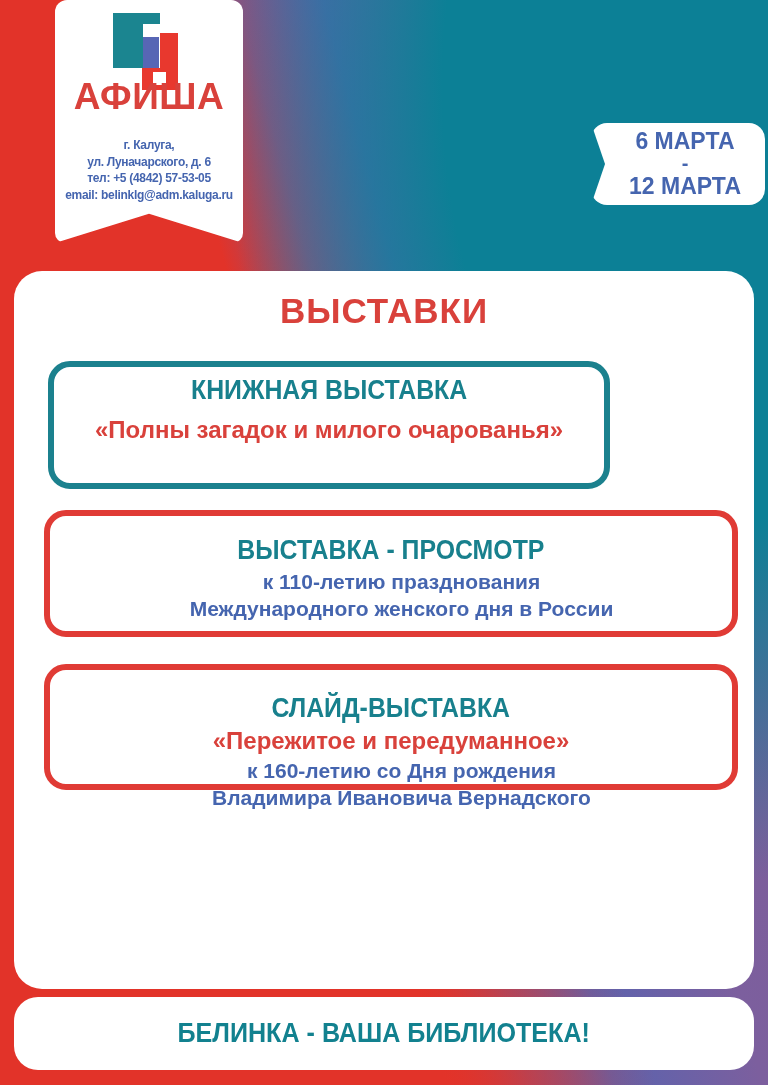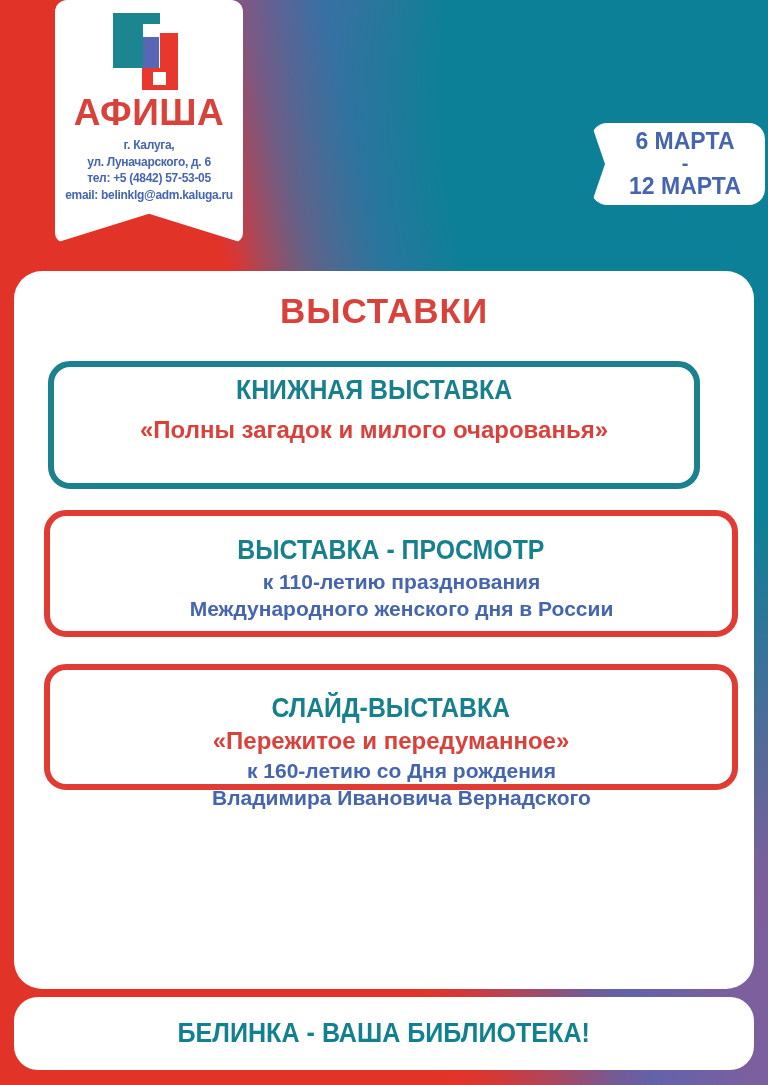--- a/index.html
+++ b/index.html
@@ -25,21 +25,21 @@
   .logo { position: absolute; left: 58px; top: 13px; width: 65px; height: 77px; }
   .logo div { position: absolute; }
   .lg-teal-v { left: 0; top: 0; width: 30px; height: 55px; background: #1b8590; }
   .lg-teal-h { left: 0; top: 0; width: 47px; height: 11px; background: #1b8590; }
   .lg-blue   { left: 30px; top: 24px; width: 16px; height: 31px; background: #5766b5; }
   .lg-red-v  { left: 47px; top: 20px; width: 18px; height: 57px; background: #e8382e; }
   .lg-red-h  { left: 29px; top: 55px; width: 36px; height: 22px; background: #e8382e; }
   .lg-hole   { left: 40px; top: 59px; width: 13px; height: 13px; background: #ffffff; }
 
   .brand-title {
-    position: absolute; left: 0; width: 100%; top: 92px;
+    position: absolute; left: 0; width: 100%; top: 76px;
     text-align: center; font-size: 37px; font-weight: bold;
     color: #d9413b; letter-spacing: 0.5px; white-space: nowrap;
   }
   .brand-contacts {
     position: absolute; left: 0; width: 100%; top: 137px;
     text-align: center; color: #4565af; font-weight: bold;
     font-size: 12px; line-height: 16.5px; letter-spacing: -0.3px; white-space: nowrap;
   }
   .brand-contacts span { display: block; }
 
@@ -69,21 +69,21 @@
   }
   .card-title {
     position: absolute; left: 0; width: 100%; top: 20px;
     text-align: center; font-size: 35px; font-weight: bold;
     color: #d9413b; letter-spacing: 1px;
   }
 
   .event-box { position: absolute; box-sizing: border-box; text-align: center; }
   .box-teal { border: 6px solid #1b818e; border-radius: 22px; }
   .box-red  { border: 6px solid #e03b35; border-radius: 22px; }
-  .box1 { left: 34px; top: 90px;  width: 652px; height: 128px; padding-top: 8px; }
+  .box1 { left: 34px; top: 90px;  width: 562px; height: 128px; padding-top: 8px; }
   .box2 { left: 30px; top: 239px; width: 694px; height: 127px; padding-top: 19px; }
   .box3 { left: 30px; top: 393px; width: 694px; height: 126px; padding-top: 23px; }
 
   .event-type {
     color: #18808d; font-weight: bold; font-size: 27px; line-height: 31px; white-space: nowrap;
   }
   .event-type .cond { display: inline-block; transform: scaleX(0.92); transform-origin: center; }
   .event-title {
     color: #d9413b; font-weight: bold; font-size: 24px; line-height: 28px; margin-top: 3px; white-space: nowrap;
   }

